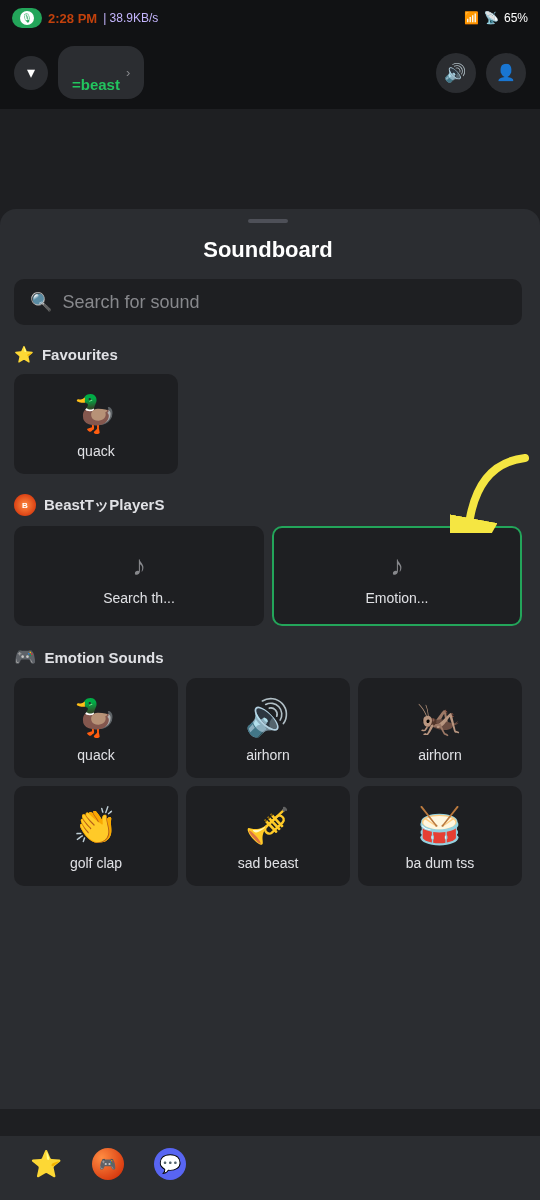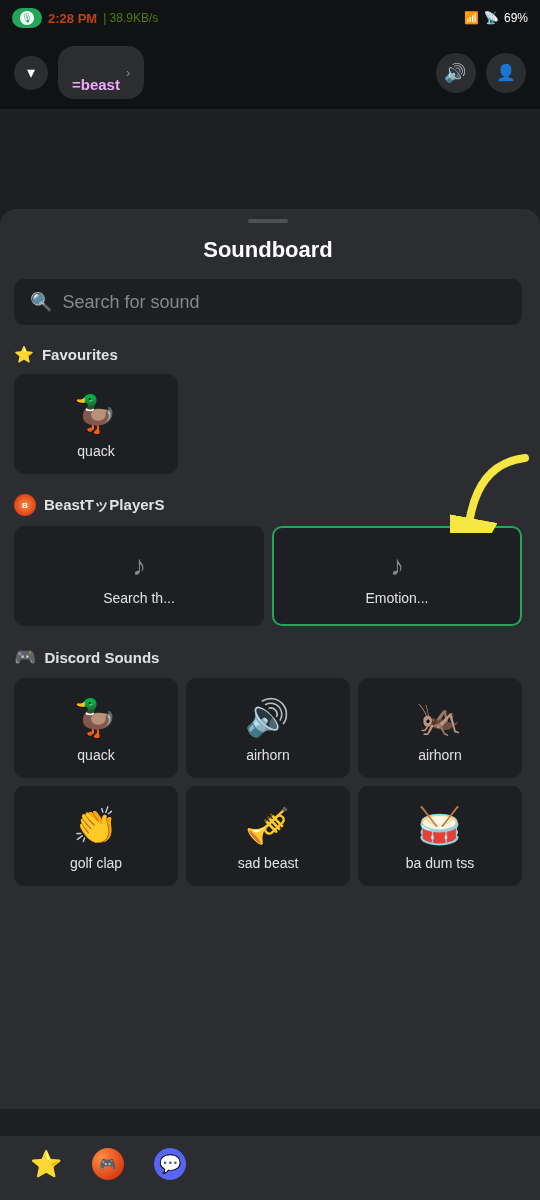--- a/index.html
+++ b/index.html
@@ -97,21 +97,21 @@
       border-radius: 16px;
       padding: 6px 14px;
       display: flex;
       align-items: center;
       gap: 6px;
       cursor: pointer;
     }
     .channel-name {
       font-size: 15px;
       font-weight: 600;
-      color: #f0abfc;
+      color: #22c55e;
       margin-top: 24px;
     }
     .top-bar-right {
       display: flex;
       align-items: center;
       gap: 10px;
     }
     .icon-btn {
       width: 40px;
       height: 40px;
@@ -300,26 +300,26 @@
 <body>
 
 <div class="status-bar">
   <div class="status-left">
     <div class="mic-indicator">
       <div class="mic-dot">
         <span class="mic-icon-small">🎙</span>
       </div>
     </div>
     <span class="status-time">2:28 PM</span>
-    <span class="status-time" style="font-size:12px;font-weight:400;color:#4d7c0f;">| <span>38.9KB/s</span></span>
+    <span class="status-time" style="font-size:12px;font-weight:400;color:#c4b5fd;">| <span>38.9KB/s</span></span>
   </div>
   <div class="status-right">
     <span class="status-icon">📶</span>
     <span class="status-icon">📡</span>
-    <span class="battery-text">69%</span>
+    <span class="battery-text">65%</span>
   </div>
 </div>
 
 <div class="top-bar">
   <div class="top-bar-left">
     <button class="chevron-btn">
       <span style="color:white;font-size:16px;">▾</span>
     </button>
     <div class="channel-pill">
       <span class="channel-name">=beast</span>
@@ -387,21 +387,21 @@
           </defs>
           <path d="M 75 5 Q 30 10 20 65" stroke="#f5e642" stroke-width="8" fill="none" stroke-linecap="round" marker-end="url(#arrowhead)"></path>
         </svg>
       </div>
     </div>
   </div>
 
   <div class="section">
     <div class="section-header">
       <span style="font-size:18px;">🎮</span>
-      <span class="section-title">Discord Sounds</span>
+      <span class="section-title">Emotion Sounds</span>
     </div>
     <div class="sound-grid">
 
       <div class="sound-item">
         <span class="sound-emoji">🦆</span>
         <span class="sound-label">quack</span>
       </div>
 
       <div class="sound-item">
         <span class="sound-emoji">🔊</span>

